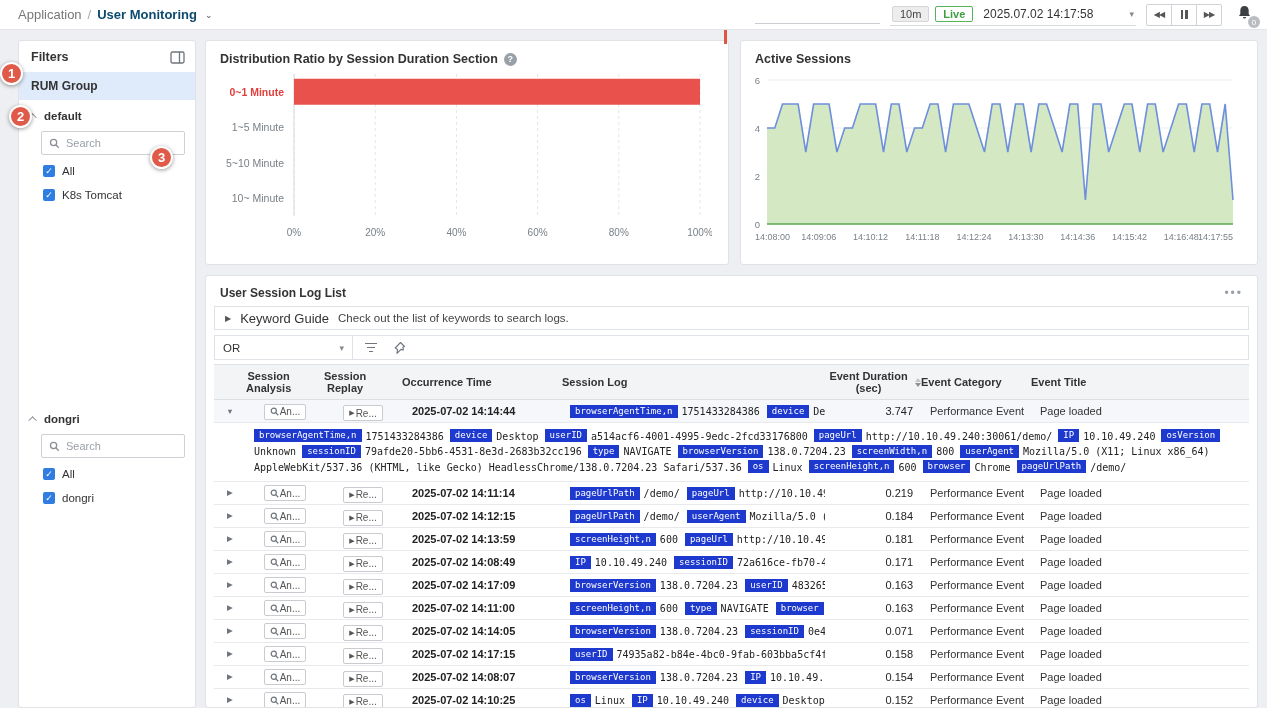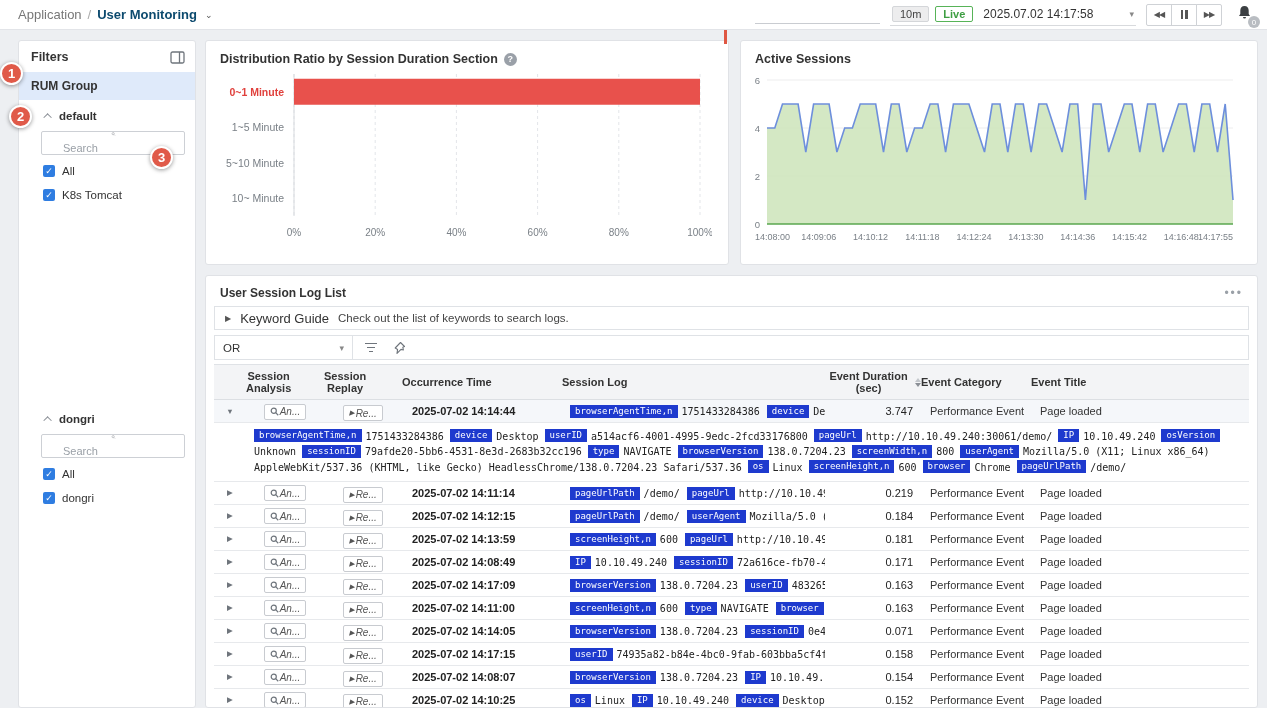--- a/index.html
+++ b/index.html
@@ -35,26 +35,26 @@
   .bell-badge { position:absolute; right:-7px; bottom:-3px; width:12px; height:12px; border-radius:50%;
     background:#b9bdc2; color:#fff; font-size:8px; display:flex; align-items:center; justify-content:center; }
 
   
   .sidebar { position:absolute; left:18px; top:40px; width:178px; height:668px; background:#fff;
     border:1px solid #e0e2e6; border-radius:3px; }
   .sb-head { display:flex; align-items:center; justify-content:space-between; padding:9px 10px 8px 12px; }
   .sb-title { font-size:12.5px; font-weight:bold; color:#333; }
   .rum-row { background:#dfeafa; padding:7px 12px; font-size:12px; font-weight:bold; color:#333; cursor:pointer; }
   .sb-group { padding:10px 10px 0 10px; }
-  .grp-head { display:flex; align-items:center; gap:7px; padding-left:17px; cursor:pointer; }
+  .grp-head { display:flex; align-items:center; gap:7px; padding-left:2px; cursor:pointer; }
   .chev-up { width:6px; height:6px; border-left:1.5px solid #8a8f96; border-top:1.5px solid #8a8f96;
     transform:rotate(45deg) translateY(2px); }
   .grp-name { font-size:11.5px; font-weight:bold; color:#333; }
   .sb-search { display:flex; align-items:center; gap:6px; border:1px solid #cdd0d5; border-radius:2px;
-    height:24px; margin:9px 0 4px 12px; padding:0 7px; background:#fff;flex-direction:column; }
+    height:24px; margin:9px 0 4px 12px; padding:0 7px; background:#fff; }
   .sb-search input { border:none; outline:none; font-size:11px; width:100px; color:#333;
     font-family:"Liberation Sans", sans-serif; }
   .sb-search input::placeholder { color:#9aa0a7; }
   .cb-row { display:flex; align-items:center; gap:7px; padding:6px 0 6px 14px; cursor:pointer; }
   .cb-box { width:12px; height:12px; border-radius:2px; background:#2f7de1; color:#fff; font-size:9px;
     display:flex; align-items:center; justify-content:center; }
   .cb-label { font-size:11.5px; color:#333; }
   .ann-badge { position:absolute; width:23px; height:23px; border-radius:50%; background:#e05a49;
     border:2px solid #fff; box-shadow:0 1px 4px rgba(0,0,0,.4); color:#fff; font-size:13px; font-weight:bold;
     display:flex; align-items:center; justify-content:center; z-index:6; }
@@ -97,21 +97,21 @@
   .lhead .hc { font-size:11px; font-weight:bold; color:#333; text-align:center; line-height:12px;
     display:flex; align-items:center; justify-content:flex-start; gap:3px; }
   .sort-icon { display:inline-flex; flex-direction:column; gap:1px; }
   .sort-icon b { width:0; height:0; border-left:3.5px solid transparent; border-right:3.5px solid transparent; }
   .sort-up { border-bottom:4px solid #c2c6cb; }
   .sort-down { border-top:4px solid #8a8f96; }
   .lrow { height:23px; background:#fff; }
   .lrow.sel { background:#f5f7fa; }
   .cell-exp { text-align:center; color:#6f757c; font-size:7.5px; cursor:pointer; }
   .mini-btn { display:inline-flex; align-items:center; gap:1px; border:1px solid #c8cbd0; border-radius:2px;
-    background:#fff; height:16px; padding:0 5px; font-size:10px; color:#555; cursor:pointer;font-style:italic; }
+    background:#fff; height:16px; padding:0 5px; font-size:10px; color:#555; cursor:pointer; }
   .mini-btn .tri { font-size:7px; color:#555; }
   .cell-center { text-align:center; }
   .cell-time { font-size:11px; color:#222; font-weight:bold; padding-left:10px; white-space:nowrap; }
   .cell-log { white-space:nowrap; overflow:hidden; padding-left:8px; }
   .cell-dur { text-align:right; padding-right:8px; font-size:11px; color:#222; }
   .cell-cat, .cell-title { font-size:11px; color:#333; padding-left:9px; white-space:nowrap; overflow:hidden; }
   .tagchip { display:inline-block; background:#1e3ace; color:#fff; font-family:"DejaVu Sans Mono", monospace;
     font-size:9px; line-height:13px; height:13px; padding:0 5px; margin-right:4px; vertical-align:middle;
     min-width:10px; }
   .logval { font-family:"DejaVu Sans Mono", monospace; font-size:10px; color:#222; margin-right:7px;

